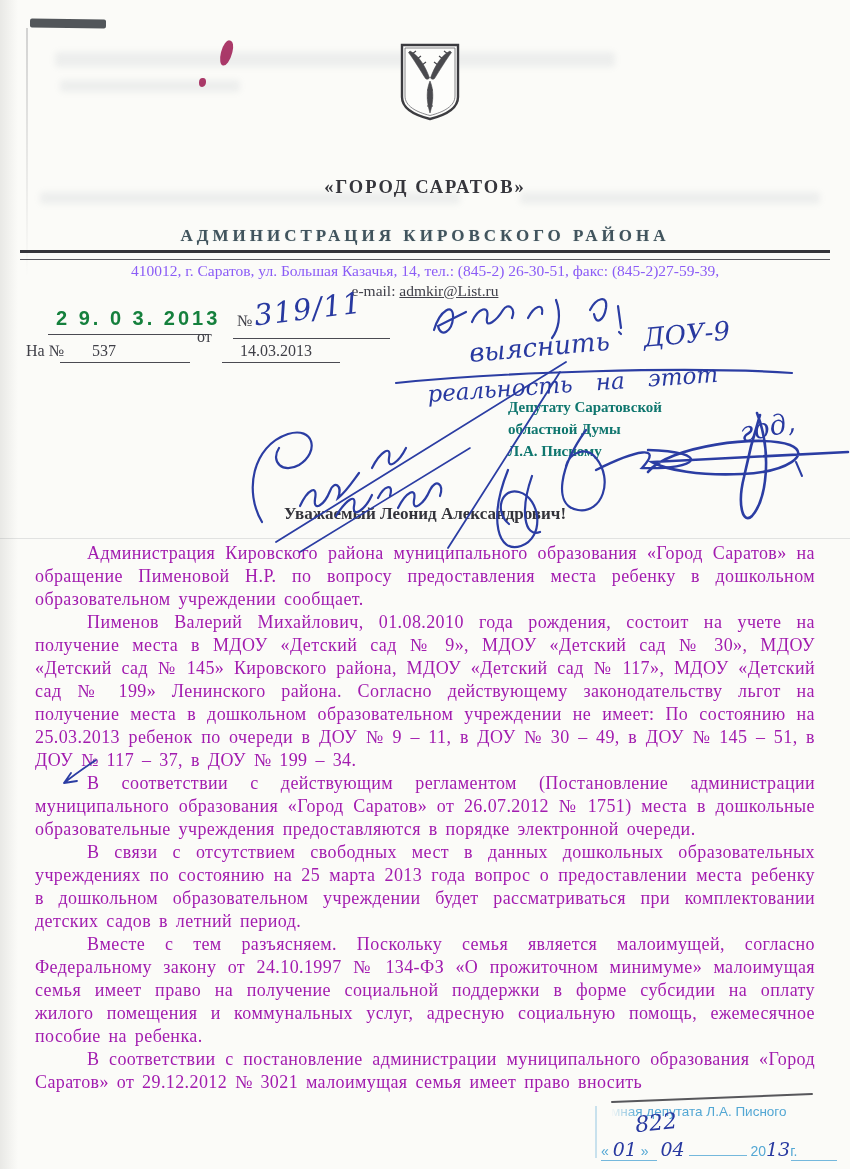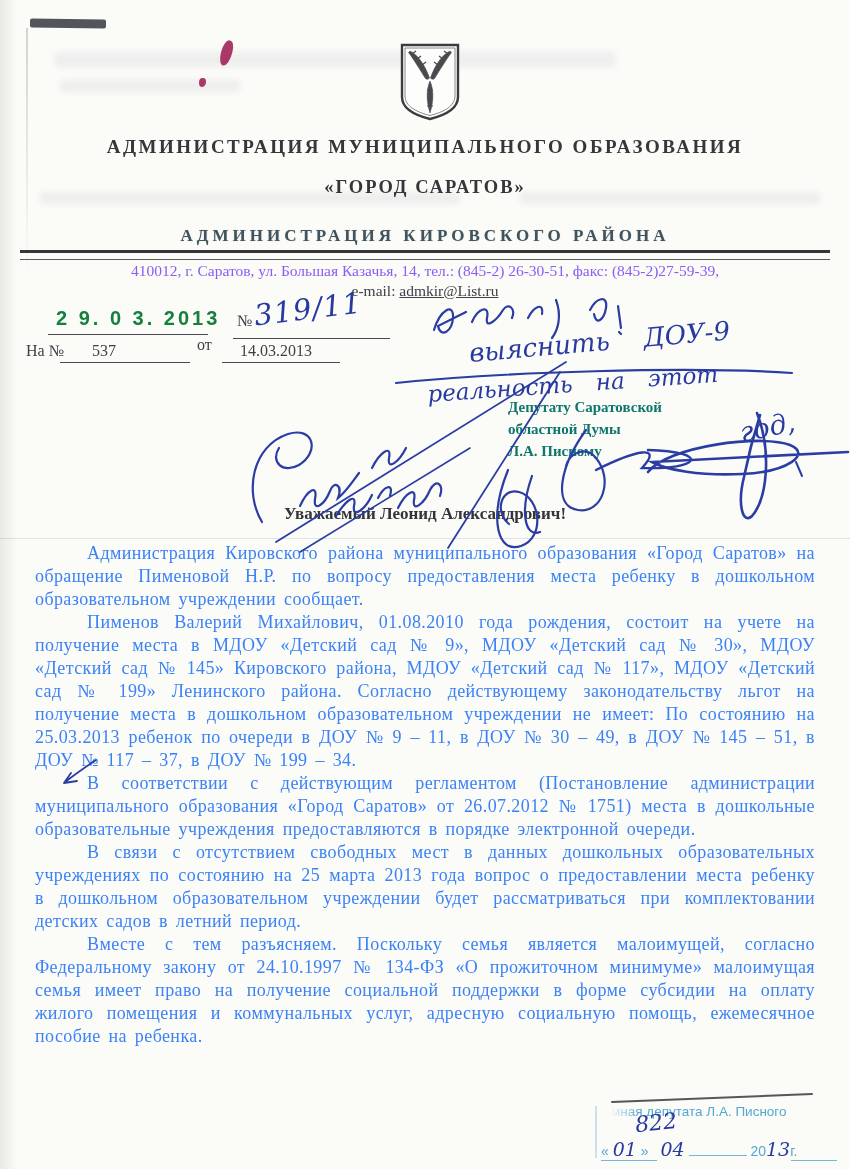--- a/index.html
+++ b/index.html
@@ -37,21 +37,21 @@
   .lbl{font-size:16px;color:#3f3f47;}
   .hand{font-family:"DejaVu Serif",serif;font-style:italic;color:#2839a0;}
   .hw-number{left:254px;top:292px;font-size:29px;transform:rotate(-7deg);letter-spacing:1px;}
 
   
   .addressee{left:508px;top:396px;font-size:15px;font-weight:bold;line-height:22px;color:#0f766e;}
   .greeting{top:504px;font-size:17px;font-weight:bold;color:#33333a;}
 
   
   .body-text{left:35px;top:542px;width:780px;font-size:18px;line-height:23px;
-    letter-spacing:.4px;word-spacing:3px;text-align:justify;color:#3b82f6;}
+    letter-spacing:.4px;word-spacing:3px;text-align:justify;color:#a21caf;}
   .body-text p{margin:0;text-indent:52px;}
 
   
   .stamp{left:595px;top:1100px;width:250px;height:64px;color:#53a7d4;
     font-family:"Liberation Sans",sans-serif;padding-left:20px;}
   .stamp .edge-r{position:absolute;right:2px;top:2px;width:1.5px;height:58px;background:rgba(83,167,212,.55);}
   .stamp .edge-l{position:absolute;left:0;top:6px;width:1.5px;height:52px;background:rgba(83,167,212,.3);}
   .stamp-line1{position:absolute;left:16px;top:4px;font-size:13.5px;white-space:nowrap;
     -webkit-mask-image:linear-gradient(90deg,transparent,#000 28px);
             mask-image:linear-gradient(90deg,transparent,#000 28px);}
@@ -83,58 +83,58 @@
     <path d="M7 6 H57 V54 C57 64 46 70 32 73.5 C18 70 7 64 7 54 Z" fill="none" stroke="#6a6a6e" stroke-width=".8"></path>
     <g fill="#4a4a4e" stroke="#4a4a4e" stroke-width=".6">
       <path d="M12 9 C20 13 27 23 31.5 36 C30 37.5 28.5 37.5 27.5 36.5 C21.5 27 15.5 17 10.5 10.5 Z"></path>
       <path d="M52 9 C44 13 37 23 32.5 36 C34 37.5 35.5 37.5 36.5 36.5 C42.5 27 48.5 17 53.5 10.5 Z"></path>
       <path d="M32 39 C35.5 47 36 58 32 71 C28 58 28.5 47 32 39 Z"></path>
       <path d="M14 12 l4 -3 M19 17 l4 -3 M24 23 l4 -3 M50 12 l-4 -3 M45 17 l-4 -3 M40 23 l-4 -3" fill="none" stroke-width="1.2"></path>
       <path d="M29 48 h6 M29 56 h6 M29 64 h6" fill="none" stroke-width="1.1"></path>
     </g>
   </svg>
 
-  <div class="abs center org1">АДМИНИСТРАЦИЯ МУНИЦИПАЛЬНОГО ОБРАЗОВАНИЯ</div>
   <div class="abs center org3">АДМИНИСТРАЦИЯ КИРОВСКОГО РАЙОНА</div>
   <div class="abs center org2">«ГОРОД САРАТОВ»</div>
   <div class="abs rule"></div>
 
   <div class="abs center contact">410012, г. Саратов, ул. Большая Казачья, 14, тел.: (845-2) 26-30-51, факс: (845-2)27-59-39,</div>
   <div class="abs center email-row">
     <span>e-mail:</span>
     <span class="email-link">admkir@List.ru</span>
   </div>
 
   <div class="abs date-stamp">2 9. 0 3. 2013</div>
   <div class="abs formline" style="left:48px;top:334px;width:160px;"></div>
   <div class="abs lbl" style="left:237px;top:312px;">№</div>
   <div class="abs hand hw-number">319/11</div>
   <div class="abs formline" style="left:233px;top:338px;width:157px;"></div>
 
   <div class="abs lbl" style="left:26px;top:342px;">На №</div>
   <div class="abs lbl" style="left:92px;top:342px;">537</div>
   <div class="abs formline" style="left:60px;top:362px;width:130px;"></div>
-  <div class="abs lbl" style="left:197px;top:336px;">от</div>
+  <div class="abs lbl" style="left:197px;top:328px;">от</div>
   <div class="abs lbl" style="left:228px;top:342px;margin-left:12px;">14.03.2013</div>
   <div class="abs formline" style="left:222px;top:362px;width:118px;"></div>
 
   <div class="abs addressee">
     <div>Депутату Саратовской</div>
     <div>областной Думы</div>
     <div>Л.А. Писному</div>
   </div>
 
   <div class="abs center greeting">Уважаемый Леонид Александрович!</div>
 
   <div class="abs body-text">
     <p>Администрация Кировского района муниципального образования «Город Саратов» на обращение Пименовой Н.Р. по вопросу предоставления места ребенку в дошкольном образовательном учреждении сообщает.</p>
     <p>Пименов Валерий Михайлович, 01.08.2010 года рождения, состоит на учете на получение места в МДОУ «Детский сад № 9», МДОУ «Детский сад № 30», МДОУ «Детский сад № 145» Кировского района, МДОУ «Детский сад № 117», МДОУ «Детский сад № 199» Ленинского района.  Согласно действующему законодательству льгот на получение места в дошкольном образовательном учреждении не имеет: По состоянию на 25.03.2013 ребенок по очереди в ДОУ № 9 – 11, в ДОУ № 30 – 49, в ДОУ № 145 – 51, в ДОУ № 117 – 37, в ДОУ № 199 – 34.</p>
     <p>В соответствии с действующим регламентом (Постановление администрации муниципального образования «Город Саратов» от 26.07.2012 № 1751) места в дошкольные образовательные учреждения предоставляются в порядке электронной очереди.</p>
     <p>В связи с отсутствием свободных мест в данных дошкольных образовательных учреждениях по состоянию на 25 марта 2013 года вопрос о предоставлении места ребенку в дошкольном образовательном учреждении будет рассматриваться при комплектовании детских садов в летний период.</p>
     <p>Вместе с тем разъясняем. Поскольку семья является малоимущей, согласно Федеральному закону от 24.10.1997 № 134-ФЗ «О прожиточном минимуме» малоимущая семья имеет право на получение социальной поддержки в форме субсидии на оплату жилого помещения и коммунальных услуг, адресную социальную помощь, ежемесячное пособие на ребенка.</p>
+    <p>В соответствии с постановление администрации муниципального образования «Город Саратов» от 29.12.2012 № 3021 малоимущая семья имеет право вносить</p>
   </div>
 
   <svg class="abs" style="left:0;top:0;pointer-events:none;" width="850" height="1169" viewBox="0 0 850 1169">
     <g fill="none" stroke="#2b3da3" stroke-width="2.2" stroke-linecap="round">
 
       <g>
         <path d="M434 330 C440 310 454 302 453 318 C452 331 441 339 438 326 C446 322 458 316 466 312"></path>
         <path d="M472 322 C478 308 490 304 487 318 C485 330 497 320 503 310 C508 302 516 308 512 318"></path>
         <path d="M528 318 C534 306 544 302 542 314 M556 300 C562 316 558 330 552 338"></path>
         <path d="M590 310 C596 298 608 294 606 308 C604 320 596 326 594 314 M618 306 l3 22 M619 332 l2 2"></path>

